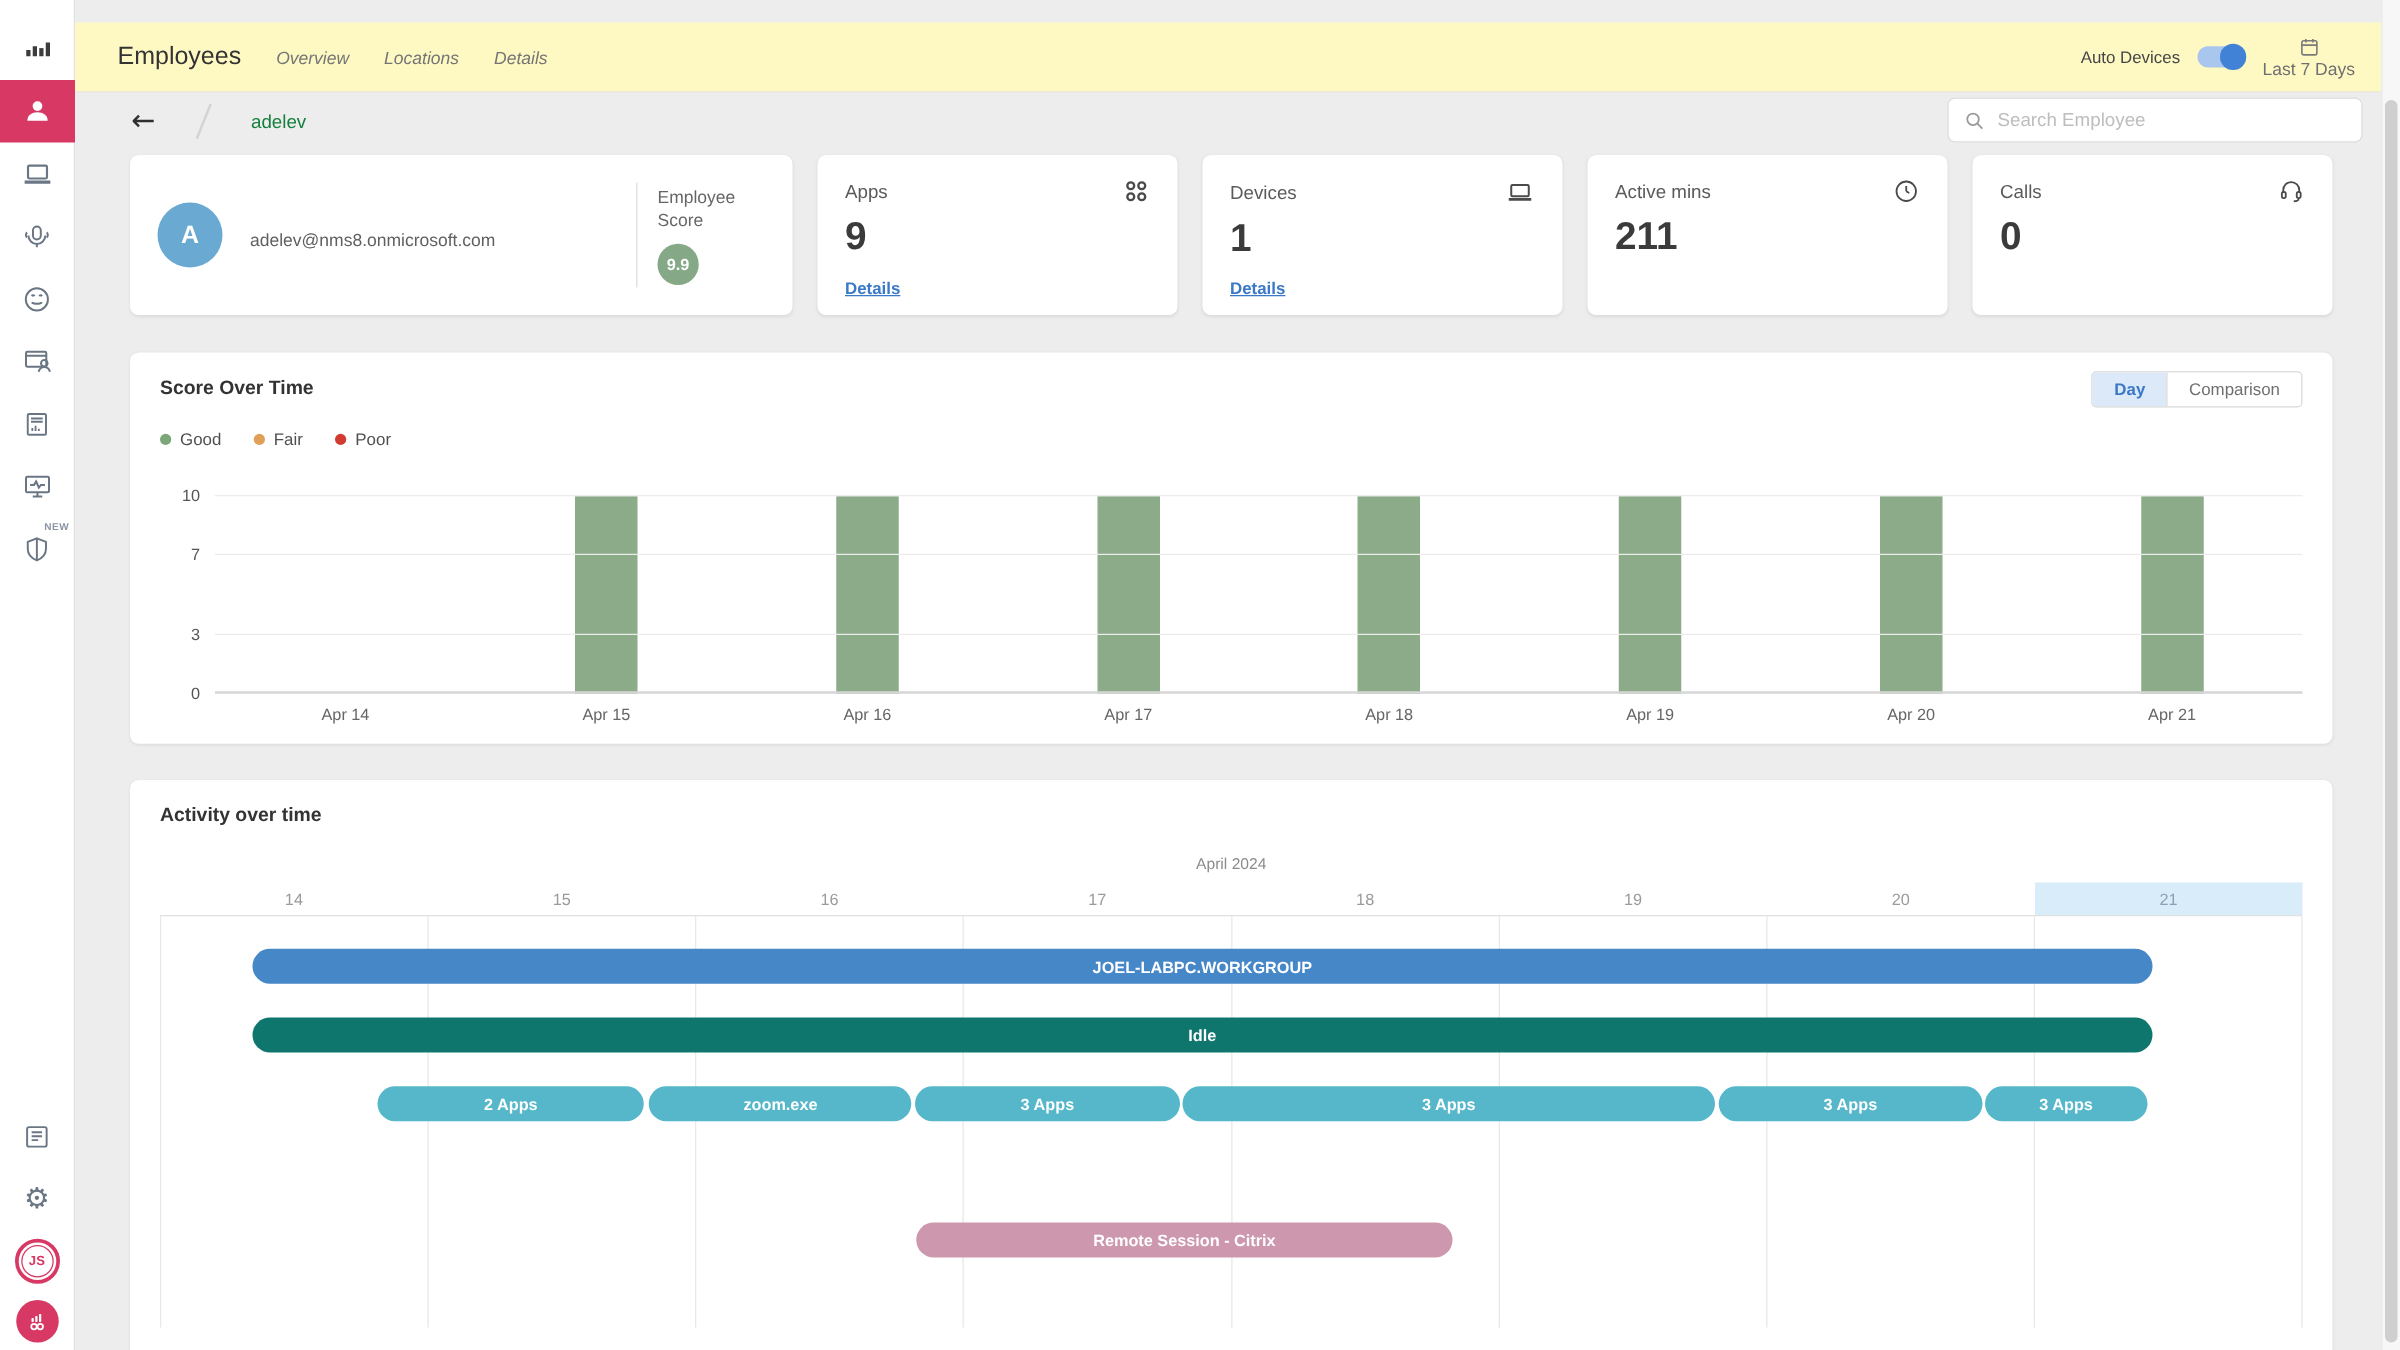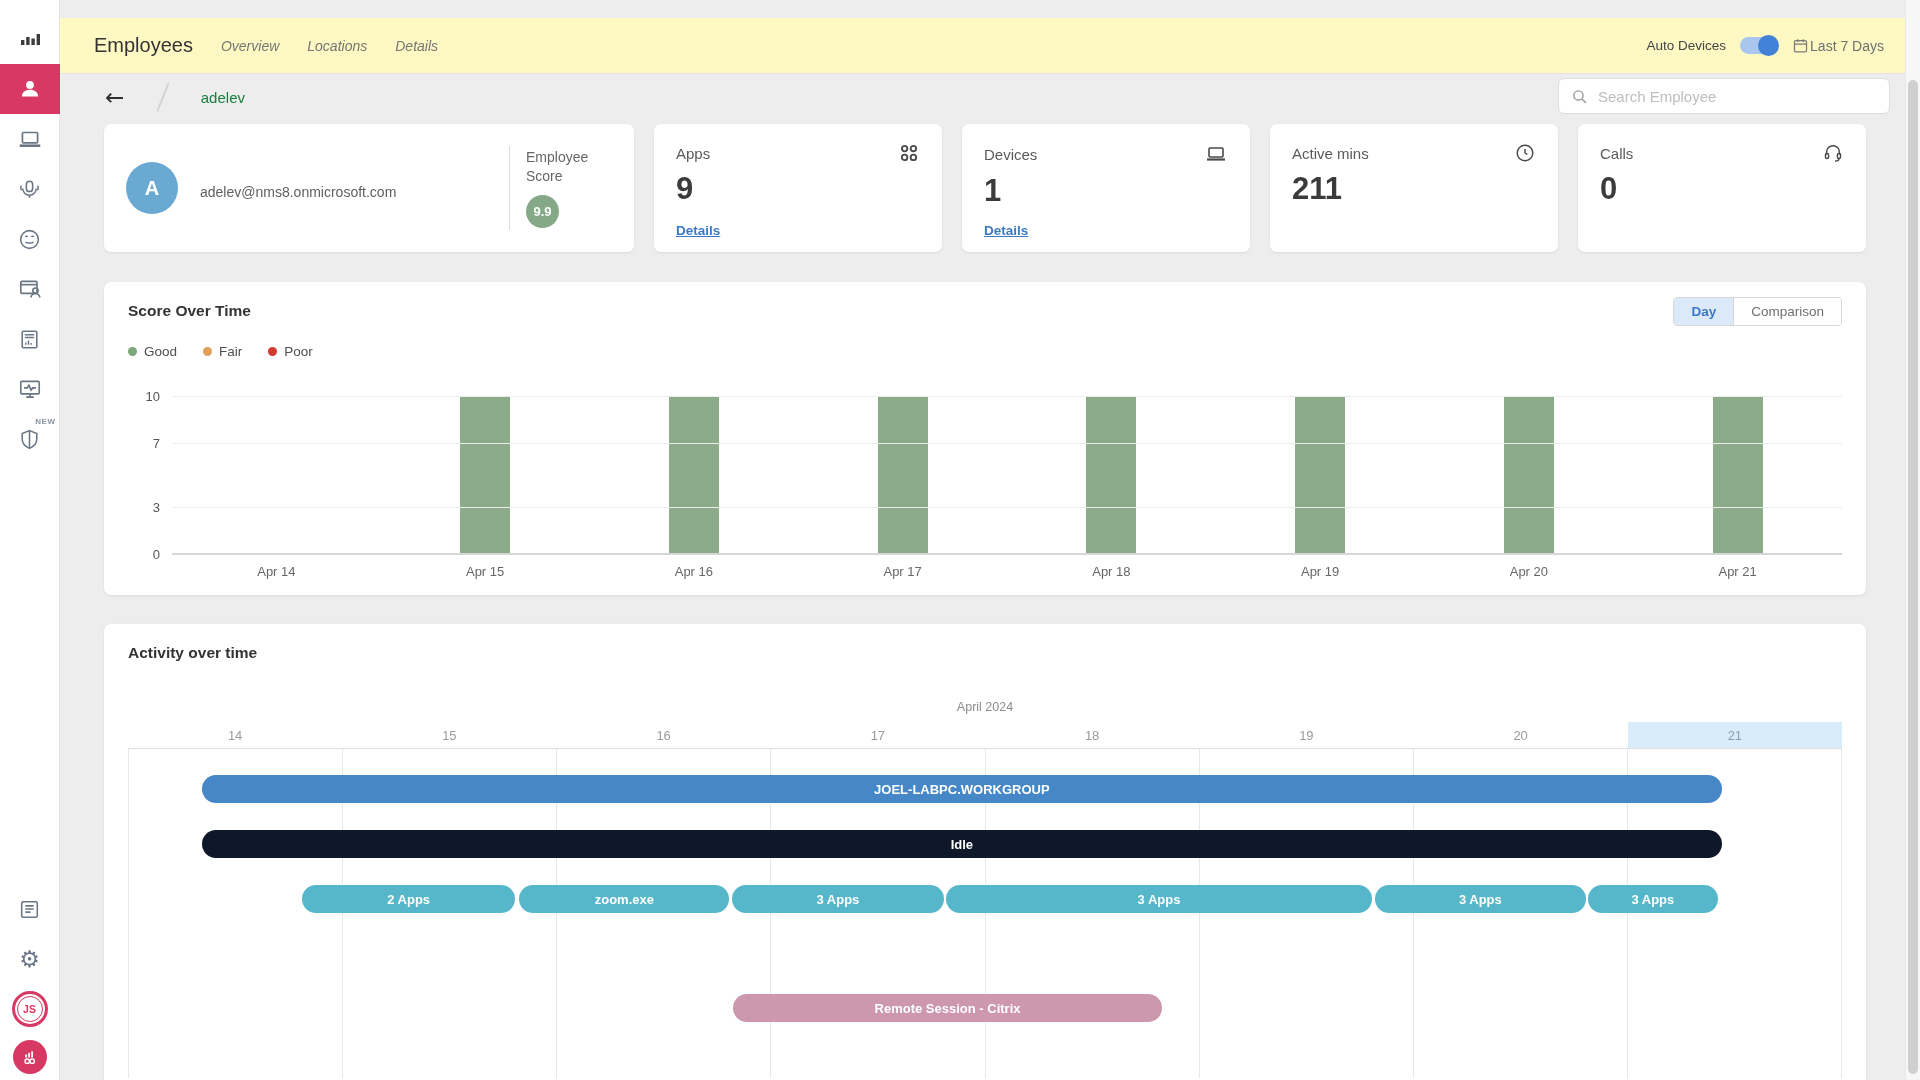--- a/index.html
+++ b/index.html
@@ -25,21 +25,21 @@
   .main { position:absolute; left:60px; top:0; width:1860px; }
   .topstrip { height:18px; background:#ededed; }
   .header { height:56px; background:#fef9c3; border-bottom:1px solid #e3e3e3; display:flex; align-items:center; padding:0 36px 0 34px; }
   .app-title { font-size:20px; color:#333; margin-right:28px; }
   .tabs { display:flex; gap:28px;font-style:italic; }
   .tab { font-size:14px; color:#757575; cursor:pointer; padding:6px 0; }
   .header-right { margin-left:auto; display:flex; align-items:center; gap:14px; }
   .auto-refresh-label { font-size:13.5px; color:#454545; }
   .toggle { width:38px; height:17px; border-radius:9px; background:#a9c6ee; position:relative; cursor:pointer; }
   .toggle .knob { position:absolute; right:-1px; top:-2px; width:21px; height:21px; border-radius:50%; background:#4181d6; }
-  .date-range { display:flex; align-items:center; gap:1px; cursor:pointer; }
+  .date-range { display:flex; align-items:center; gap:1px; cursor:pointer;flex-direction:column; }
   .date-range-label { font-size:14px; color:#6f6f6f; }
 
   .breadcrumb-row { height:46px; display:flex; align-items:center; padding-left:45px; position:relative; }
   .back-arrow { font-family:"DejaVu Sans", sans-serif; font-size:23px; color:#2f2f2f; cursor:pointer; line-height:1; }
   .crumb-slash { width:1.5px; height:30px; background:#d4d4d4; transform:rotate(22deg); margin:0 37px 0 38px; }
   .crumb-current { font-size:15px; color:#15803d; }
   .search-box { position:absolute; right:30px; top:4px; width:332px; height:36px; background:#fff; border:1px solid #ddd;
                 border-radius:6px; display:flex; align-items:center; padding:0 12px; gap:10px; }
   .search-box input { border:none; outline:none; flex:1; font-size:15px; color:#555; font-family:"Liberation Sans",sans-serif; background:transparent; }
   .search-box input::placeholder { color:#bdbdbd; }
@@ -83,21 +83,21 @@
   .gridline { position:absolute; left:0; right:0; height:1px; background:#ececec; }
   .gridline.zero { height:2px; background:#d6d6d6; }
   .bar-cols { position:absolute; inset:0; display:flex; }
   .bar-col { flex:1; display:flex; align-items:flex-end; justify-content:center; }
   .score-bar { width:50px; background:#8bab89; }
   .x-labels { display:flex; margin-left:44px; margin-top:9px; }
   .x-label { flex:1; text-align:center; font-size:13px; color:#666; }
 
   
   .activity-panel { margin-top:29px; padding:20px 24px; height:480px; }
-  .month-label { text-align:center; font-size:12.5px; color:#8c8c8c; margin-top:38px; }
+  .month-label { text-align:center; font-size:12.5px; color:#8c8c8c; margin-top:22px; }
   .day-row { display:flex; margin-top:8px; height:26px; }
   .day-cell { flex:1; display:flex; align-items:center; justify-content:center; font-size:13px; color:#9b9b9b; cursor:pointer; }
   .day-cell.hl { background:#d9ecfa; color:#8aa0b5; }
   .gantt { position:relative; height:330px; border-top:1px solid #e0e0e0; }
   .gantt-cols { position:absolute; inset:0; display:flex; }
   .gantt-col { flex:1; border-left:1px solid #e8e8e8; }
   .gantt-col:last-child { border-right:1px solid #e8e8e8; }
   .gantt-bar { position:absolute; height:28px; border-radius:14px; color:#fff; font-size:13px; font-weight:bold;
                display:flex; align-items:center; justify-content:center; white-space:nowrap; overflow:hidden; cursor:pointer; }
 
@@ -430,21 +430,21 @@
           <div class="gantt-col"></div>
           <div class="gantt-col"></div>
           <div class="gantt-col"></div>
           <div class="gantt-col"></div>
           <div class="gantt-col"></div>
           <div class="gantt-col"></div>
           <div class="gantt-col"></div>
           <div class="gantt-col"></div>
         </div>
     <div class="gantt-bar" style="left: 4.3%; width: 88.7%; top: 26px; background: rgb(69, 135, 199);">JOEL-LABPC.WORKGROUP</div>
-        <div class="gantt-bar" style="left: 4.3%; width: 88.7%; top: 81px; background: #0f172a;">Idle</div>
+        <div class="gantt-bar" style="left: 4.3%; width: 88.7%; top: 81px; background: #0f766e;">Idle</div>
         <div class="gantt-bar" style="left: 10.16%; width: 12.43%; top: 136px; background: rgb(85, 183, 201);">2 Apps</div>
         <div class="gantt-bar" style="left: 22.83%; width: 12.26%; top: 136px; background: rgb(85, 183, 201);">zoom.exe</div>
         <div class="gantt-bar" style="left: 35.26%; width: 12.32%; top: 136px; background: rgb(85, 183, 201);">3 Apps</div>
         <div class="gantt-bar" style="left: 47.75%; width: 24.81%; top: 136px; background: rgb(85, 183, 201);">3 Apps</div>
         <div class="gantt-bar" style="left: 72.74%; width: 12.32%; top: 136px; background: rgb(85, 183, 201);">3 Apps</div>
         <div class="gantt-bar" style="left: 85.17%; width: 7.59%; top: 136px; background: rgb(85, 183, 201);">3 Apps</div>
         <div class="gantt-bar" style="left: 35.32%; width: 24.99%; top: 245px; background: rgb(205, 151, 173);">Remote Session - Citrix</div>
       </div>
   </div>
 </div>

